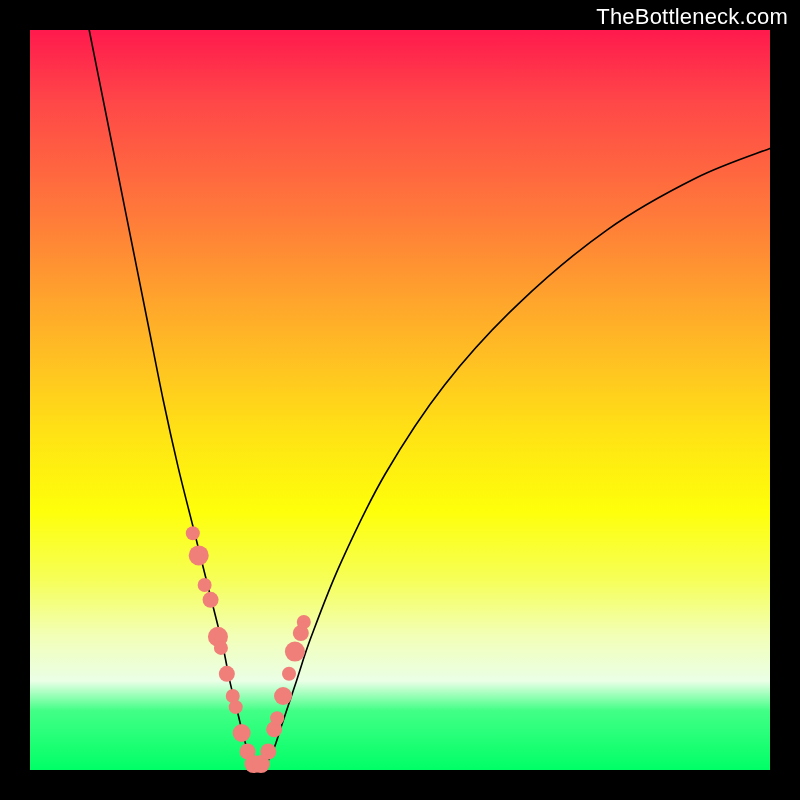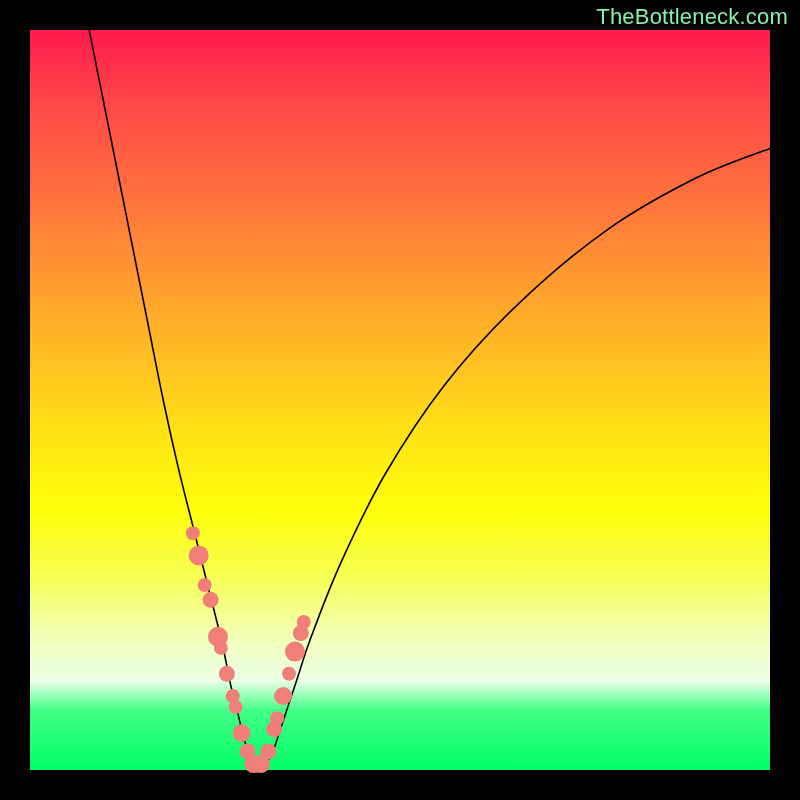--- a/index.html
+++ b/index.html
@@ -38,21 +38,21 @@
       #f2ffb8 82%,
       #eaffe6 88%,
       #42ff86 92%,
       #00ff66 100%
     );
   }
   .watermark {
     position: absolute;
     top: 4px;
     right: 12px;
-    color: #86efac;
+    color: #ffffff;
     font-size: 22px;
     letter-spacing: 0.2px;
     user-select: none;
   }
   svg.curve-layer {
     position: absolute;
     top: 0;
     left: 0;
     width: 740px;
     height: 740px;

